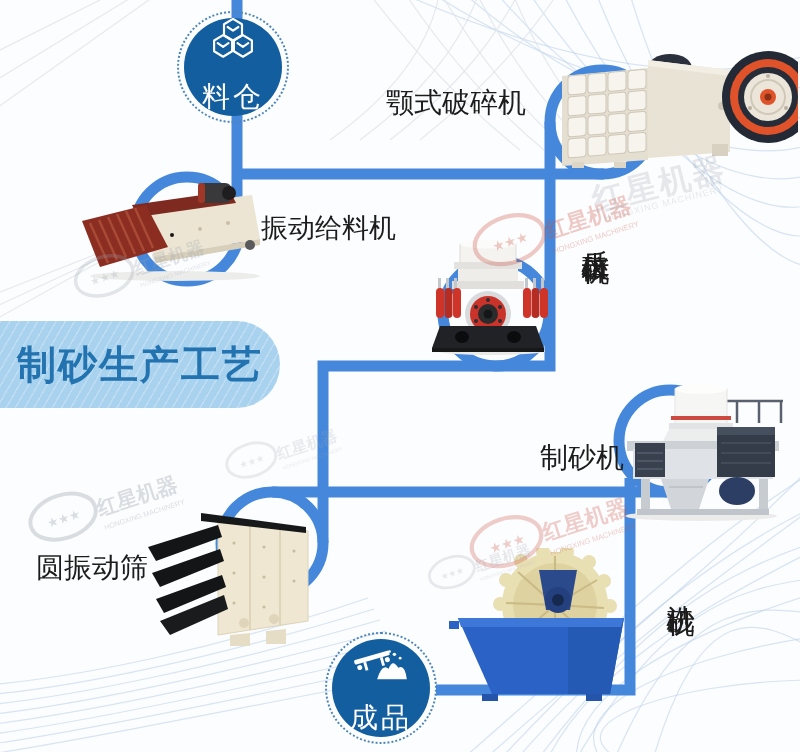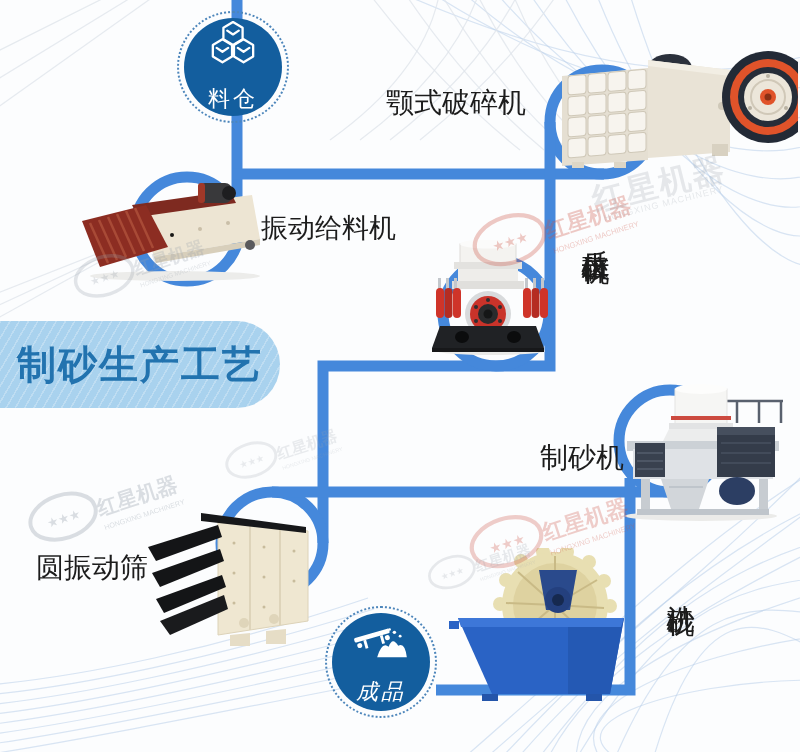--- a/index.html
+++ b/index.html
@@ -16,21 +16,21 @@
   .label.vert{writing-mode:vertical-rl;text-orientation:upright;letter-spacing:2px;}
   .banner{position:absolute;left:0;top:321px;width:280px;height:87px;z-index:28;
           background:var(--banner-bg,#a9d2ee);
           background-image:repeating-linear-gradient(120deg,rgba(255,255,255,.25) 0 1.5px,rgba(255,255,255,0) 1.5px 8px);
           border-radius:0 47px 47px 0;display:flex;align-items:center;justify-content:center;}
   .banner span{color:var(--banner-text,#2273af);font-size:39px;font-weight:bold;letter-spacing:2px;}
   .badge{position:absolute;width:112px;height:112px;border-radius:50%;
          border:2px dotted #4d86bb;z-index:24;display:flex;}
   .badge-core{flex:1;margin:5px;border-radius:50%;background:var(--badge,#135e9e);
               display:flex;flex-direction:column;align-items:center;justify-content:center;color:#fff;}
-  .badge-core .cap{font-size:22px;letter-spacing:3px;margin-top:15px;}
+  .badge-core .cap{font-size:28px;letter-spacing:3px;margin-top:15px;}
   .machine{position:absolute;z-index:15;}
   .stamp{position:absolute;z-index:22;pointer-events:none;}
   .stamp svg text{font-family:"Liberation Sans","DejaVu Sans",sans-serif;}
   .stamp-textonly{position:absolute;z-index:22;pointer-events:none;transform:rotate(-14deg);
                   color:#8b949e;opacity:.2;text-align:center;line-height:1;}
   .stamp-textonly .b{font-size:32px;font-weight:bold;letter-spacing:2px;}
   .stamp-textonly .l{font-size:9px;letter-spacing:1px;}
 </style>
 </head>
 <body>
@@ -308,21 +308,21 @@
         <path d="M26,10 L32,14 L38,10"></path>
         <polygon points="21,19 31,25 31,37 21,43 11,37 11,25"></polygon>
         <path d="M15,28 L21,32 L27,28"></path>
         <polygon points="43,19 53,25 53,37 43,43 33,37 33,25"></polygon>
         <path d="M37,28 L43,32 L49,28"></path>
       </svg>
       <span class="cap">料仓</span>
     </div>
   </div>
 
-  <div class="badge" style="left:325px;top:606px;font-style:italic;">
+  <div class="badge" style="left:325px;top:632px;">
     <div class="badge-core">
       <svg width="62" height="44" viewBox="0 0 64 46">
         <g transform="rotate(-16 26 20)" fill="#fff">
           <rect x="4" y="15" width="38" height="5" rx="1.5"></rect>
           <circle cx="8" cy="24" r="2.6"></circle>
             <circle cx="38" cy="24" r="2.6"></circle>
           <rect x="13" y="20" width="3" height="9"></rect>
             <rect x="31" y="20" width="3" height="9"></rect>
         </g>
         <path d="M28,41 Q33,24 40,30 Q44,19 50,29 Q57,25 59,41 Z" fill="#fff"></path>

